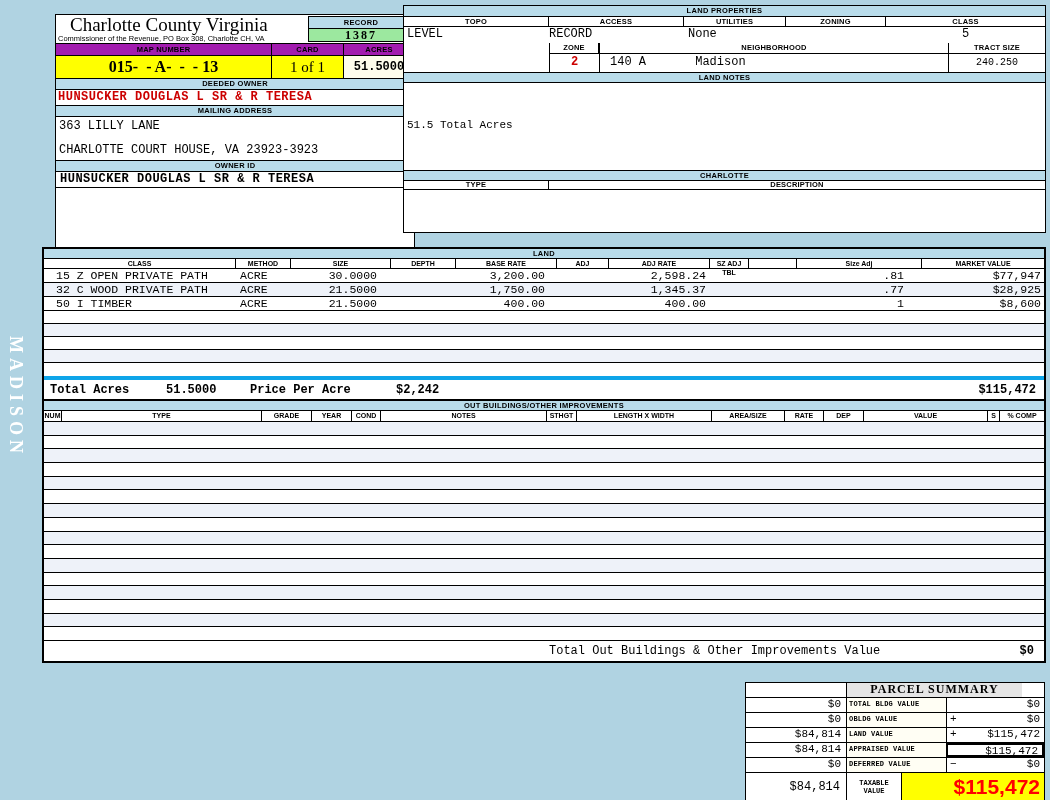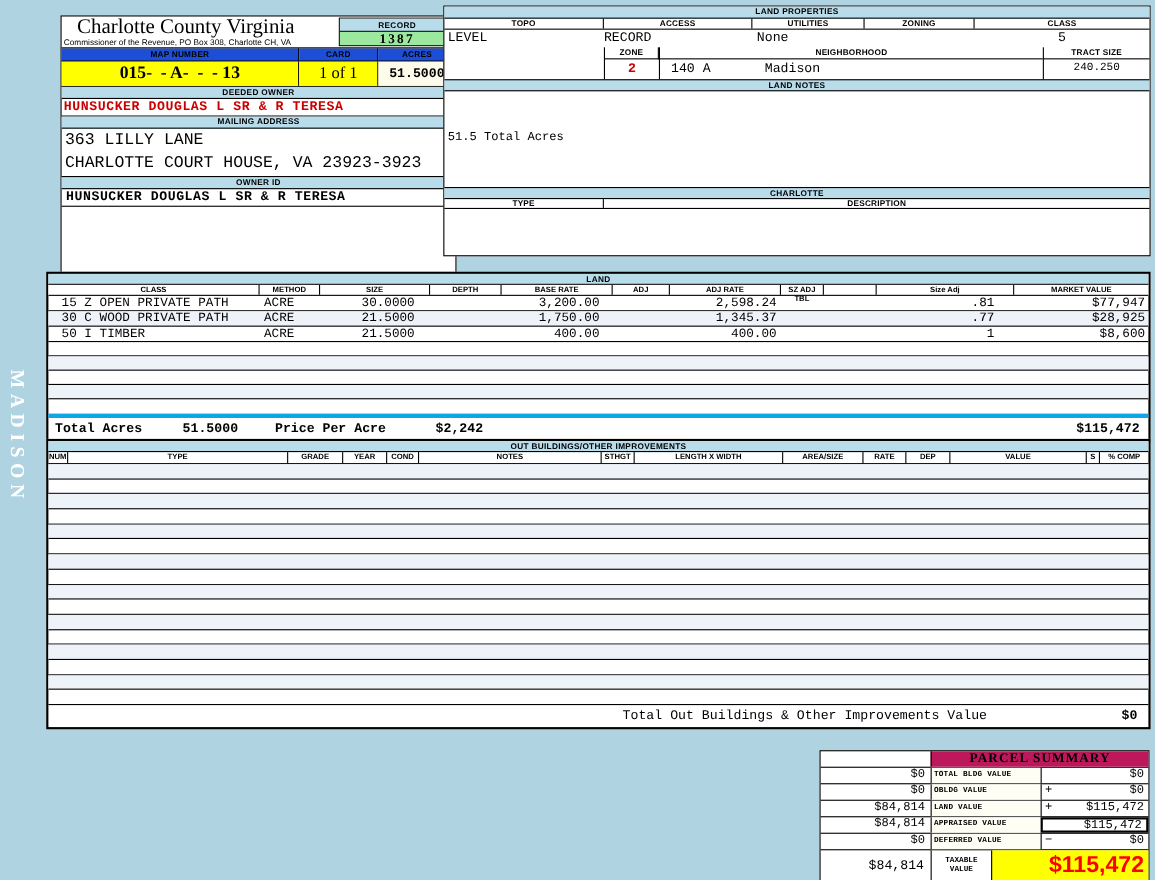--- a/index.html
+++ b/index.html
@@ -11,32 +11,32 @@
   .pre{white-space:pre;}
   
   #tl{left:42px;top:14px;width:360px;height:242px;background:#fff;border:1px solid #000;box-sizing:border-box;margin-left:13px;}
   .title-row{position:relative;height:28px;border-bottom:1px solid #000;}
   .county-title{font-family:"Liberation Serif",serif;font-size:19px;margin:0 0 0 14px;line-height:20px;}
   .county-sub{font-size:7.5px;margin-left:2px;line-height:7px;}
   #record-box{position:absolute;left:252px;top:1px;width:106px;height:26px;border:1px solid #000;box-sizing:border-box;}
   #record-box .bar{height:12px;line-height:11px;}
   .record-val{background:#9ce89f;text-align:center;font-family:"Liberation Serif",serif;font-weight:bold;font-size:12px;letter-spacing:2px;height:12px;line-height:12px;}
   .hdr-row{display:flex;height:12px;}
-  .hdr-row div{background:#1d4ed8;border-right:1px solid #000;border-bottom:1px solid #000;box-sizing:border-box;line-height:11px;}
+  .hdr-row div{background:#a21caf;border-right:1px solid #000;border-bottom:1px solid #000;box-sizing:border-box;line-height:11px;}
   .hdr-row div:last-child{border-right:none;}
   .val-row{display:flex;height:23px;border-bottom:1px solid #000;box-sizing:border-box;}
   .val-row div{border-right:1px solid #000;box-sizing:border-box;display:flex;align-items:center;justify-content:center;}
   .val-row div:last-child{border-right:none;}
   .w-map{width:216px;}.w-card{width:72px;}.w-acres{width:70px;}
   .yellow{background:#ffff00;}
   .map-val{font-family:"Liberation Serif",serif;font-weight:bold;font-size:16px;}
   .card-val{font-family:"Liberation Serif",serif;font-size:15px;}
   .acres-val{background:#fdfceb;font-weight:bold;font-size:12px;}
   .owner-row{height:16px;border-bottom:1px solid #000;box-sizing:border-box;font-size:12px;font-weight:bold;color:#c00;line-height:15px;padding-left:2px;letter-spacing:.5px;}
-  .addr-box{height:44px;border-bottom:1px solid #000;box-sizing:border-box;position:relative;font-size:15px;}
+  .addr-box{height:44px;border-bottom:1px solid #000;box-sizing:border-box;position:relative;font-size:12px;}
   .addr1{position:absolute;left:3px;top:2px;}
   .addr2{position:absolute;left:3px;bottom:3px;}
   .ownerid-row{height:16px;border-bottom:1px solid #000;box-sizing:border-box;font-size:12px;font-weight:bold;line-height:15px;padding-left:4px;letter-spacing:.5px;}
   
   #tr{left:403px;top:5px;width:643px;height:228px;background:#fff;border:1px solid #000;box-sizing:border-box;}
   .lp-hdr{display:flex;height:10px;border-bottom:1px solid #000;box-sizing:border-box;}
   .lp-hdr div{border-right:1px solid #000;box-sizing:border-box;line-height:9px;}
   .lp-hdr div:last-child{border-right:none;}
   .c-topo{width:145px;}.c-access{width:135px;}.c-util{width:102px;}.c-zoning{width:100px;}.c-class{width:159px;}
   .lp-val{display:flex;height:16px;font-size:12px;}
@@ -79,30 +79,30 @@
   
   #outb{left:42px;top:399px;width:1004px;border:2px solid #000;box-sizing:border-box;background:#fff;}
   .ohdr{display:flex;height:11px;border-bottom:1px solid #000;box-sizing:border-box;}
   .ohdr div{border-right:1px solid #000;box-sizing:border-box;line-height:10px;font-size:7px;font-weight:bold;text-align:center;overflow:hidden;}
   .ohdr div:last-child{border-right:none;}
   .oc0{width:18px;}.oc1{width:200px;}.oc2{width:50px;}.oc3{width:40px;}.oc4{width:29px;}
   .oc5{width:166px;}.oc6{width:30px;}.oc7{width:135px;}.oc8{width:73px;}.oc9{width:39px;}
   .oc10{width:40px;}.oc11{width:124px;}.oc12{width:12px;}.oc13{width:44px;}
   .orow{height:13.7px;border-bottom:1px solid #000;box-sizing:border-box;}
   .ototal{position:relative;height:20px;font-size:12px;}
-  .ot-lbl{position:absolute;left:522px;top:3px;}
+  .ot-lbl{position:absolute;left:505px;top:3px;}
   .ot-val{position:absolute;right:10px;top:3px;font-weight:bold;}
   
   #psum{left:745px;top:682px;width:300px;border:1px solid #000;box-sizing:border-box;background:#fff;}
   .ps-row{display:flex;border-top:1px solid #000;height:14px;}
   .ps-row:first-child{border-top:none;}
   .ps-row > div{box-sizing:border-box;border-left:1px solid #000;}
   .ps-row > div:first-child{border-left:none;}
   .ps-prior{width:100px;text-align:right;font-size:11px;padding-right:5px;line-height:13px;}
-  .ps-title{width:198px;background:#be185d;text-align:center;font-family:"Liberation Serif",serif;font-weight:bold;font-size:12px;letter-spacing:1px;line-height:13px;}
+  .ps-title{width:176px;background:#e5e5e5;text-align:center;font-family:"Liberation Serif",serif;font-weight:bold;font-size:12px;letter-spacing:1px;line-height:13px;}
   .ps-label{width:100px;background:#fffef4;font-size:7px;font-weight:bold;padding:2px 0 0 2px;letter-spacing:.2px;}
   .ps-value{width:98px;position:relative;font-size:11px;}
   .ps-sign{position:absolute;left:3px;top:0;line-height:13px;}
   .ps-val{position:absolute;right:4px;top:0;line-height:13px;}
   .ps-appraised{border:2px solid #000 !important;}
   .ps-taxrow{height:30px;}
   .ps-prior-tax{width:100px;text-align:right;font-size:12px;padding-right:6px;line-height:28px;}
   .ps-label-tax{width:55px;font-size:7px;font-weight:bold;text-align:center;padding-top:6px;line-height:8px;}
   .ps-value-tax{width:143px;background:#ffff00;text-align:right;color:#f00;font-weight:bold;font-size:21px;line-height:28px;padding-right:4px;font-family:"Liberation Sans",sans-serif;}
   
@@ -212,21 +212,21 @@
     <div class="lc3"></div>
     <div class="lc4">3,200.00</div>
     <div class="lc5"></div>
     <div class="lc6">2,598.24</div>
     <div class="lc7"></div>
     <div class="lc8"></div>
     <div class="lc9">.81</div>
     <div class="lc10">$77,947</div>
   </div>
   <div class="lrow mono tint">
-    <div class="lc0 pre">30 C WOOD PRIVATE PATH</div>
+    <div class="lc0 pre">32 C WOOD PRIVATE PATH</div>
     <div class="lc1">ACRE</div>
     <div class="lc2">21.5000</div>
     <div class="lc3"></div>
     <div class="lc4">1,750.00</div>
     <div class="lc5"></div>
     <div class="lc6">1,345.37</div>
     <div class="lc7"></div>
     <div class="lc8"></div>
     <div class="lc9">.77</div>
     <div class="lc10">$28,925</div>

